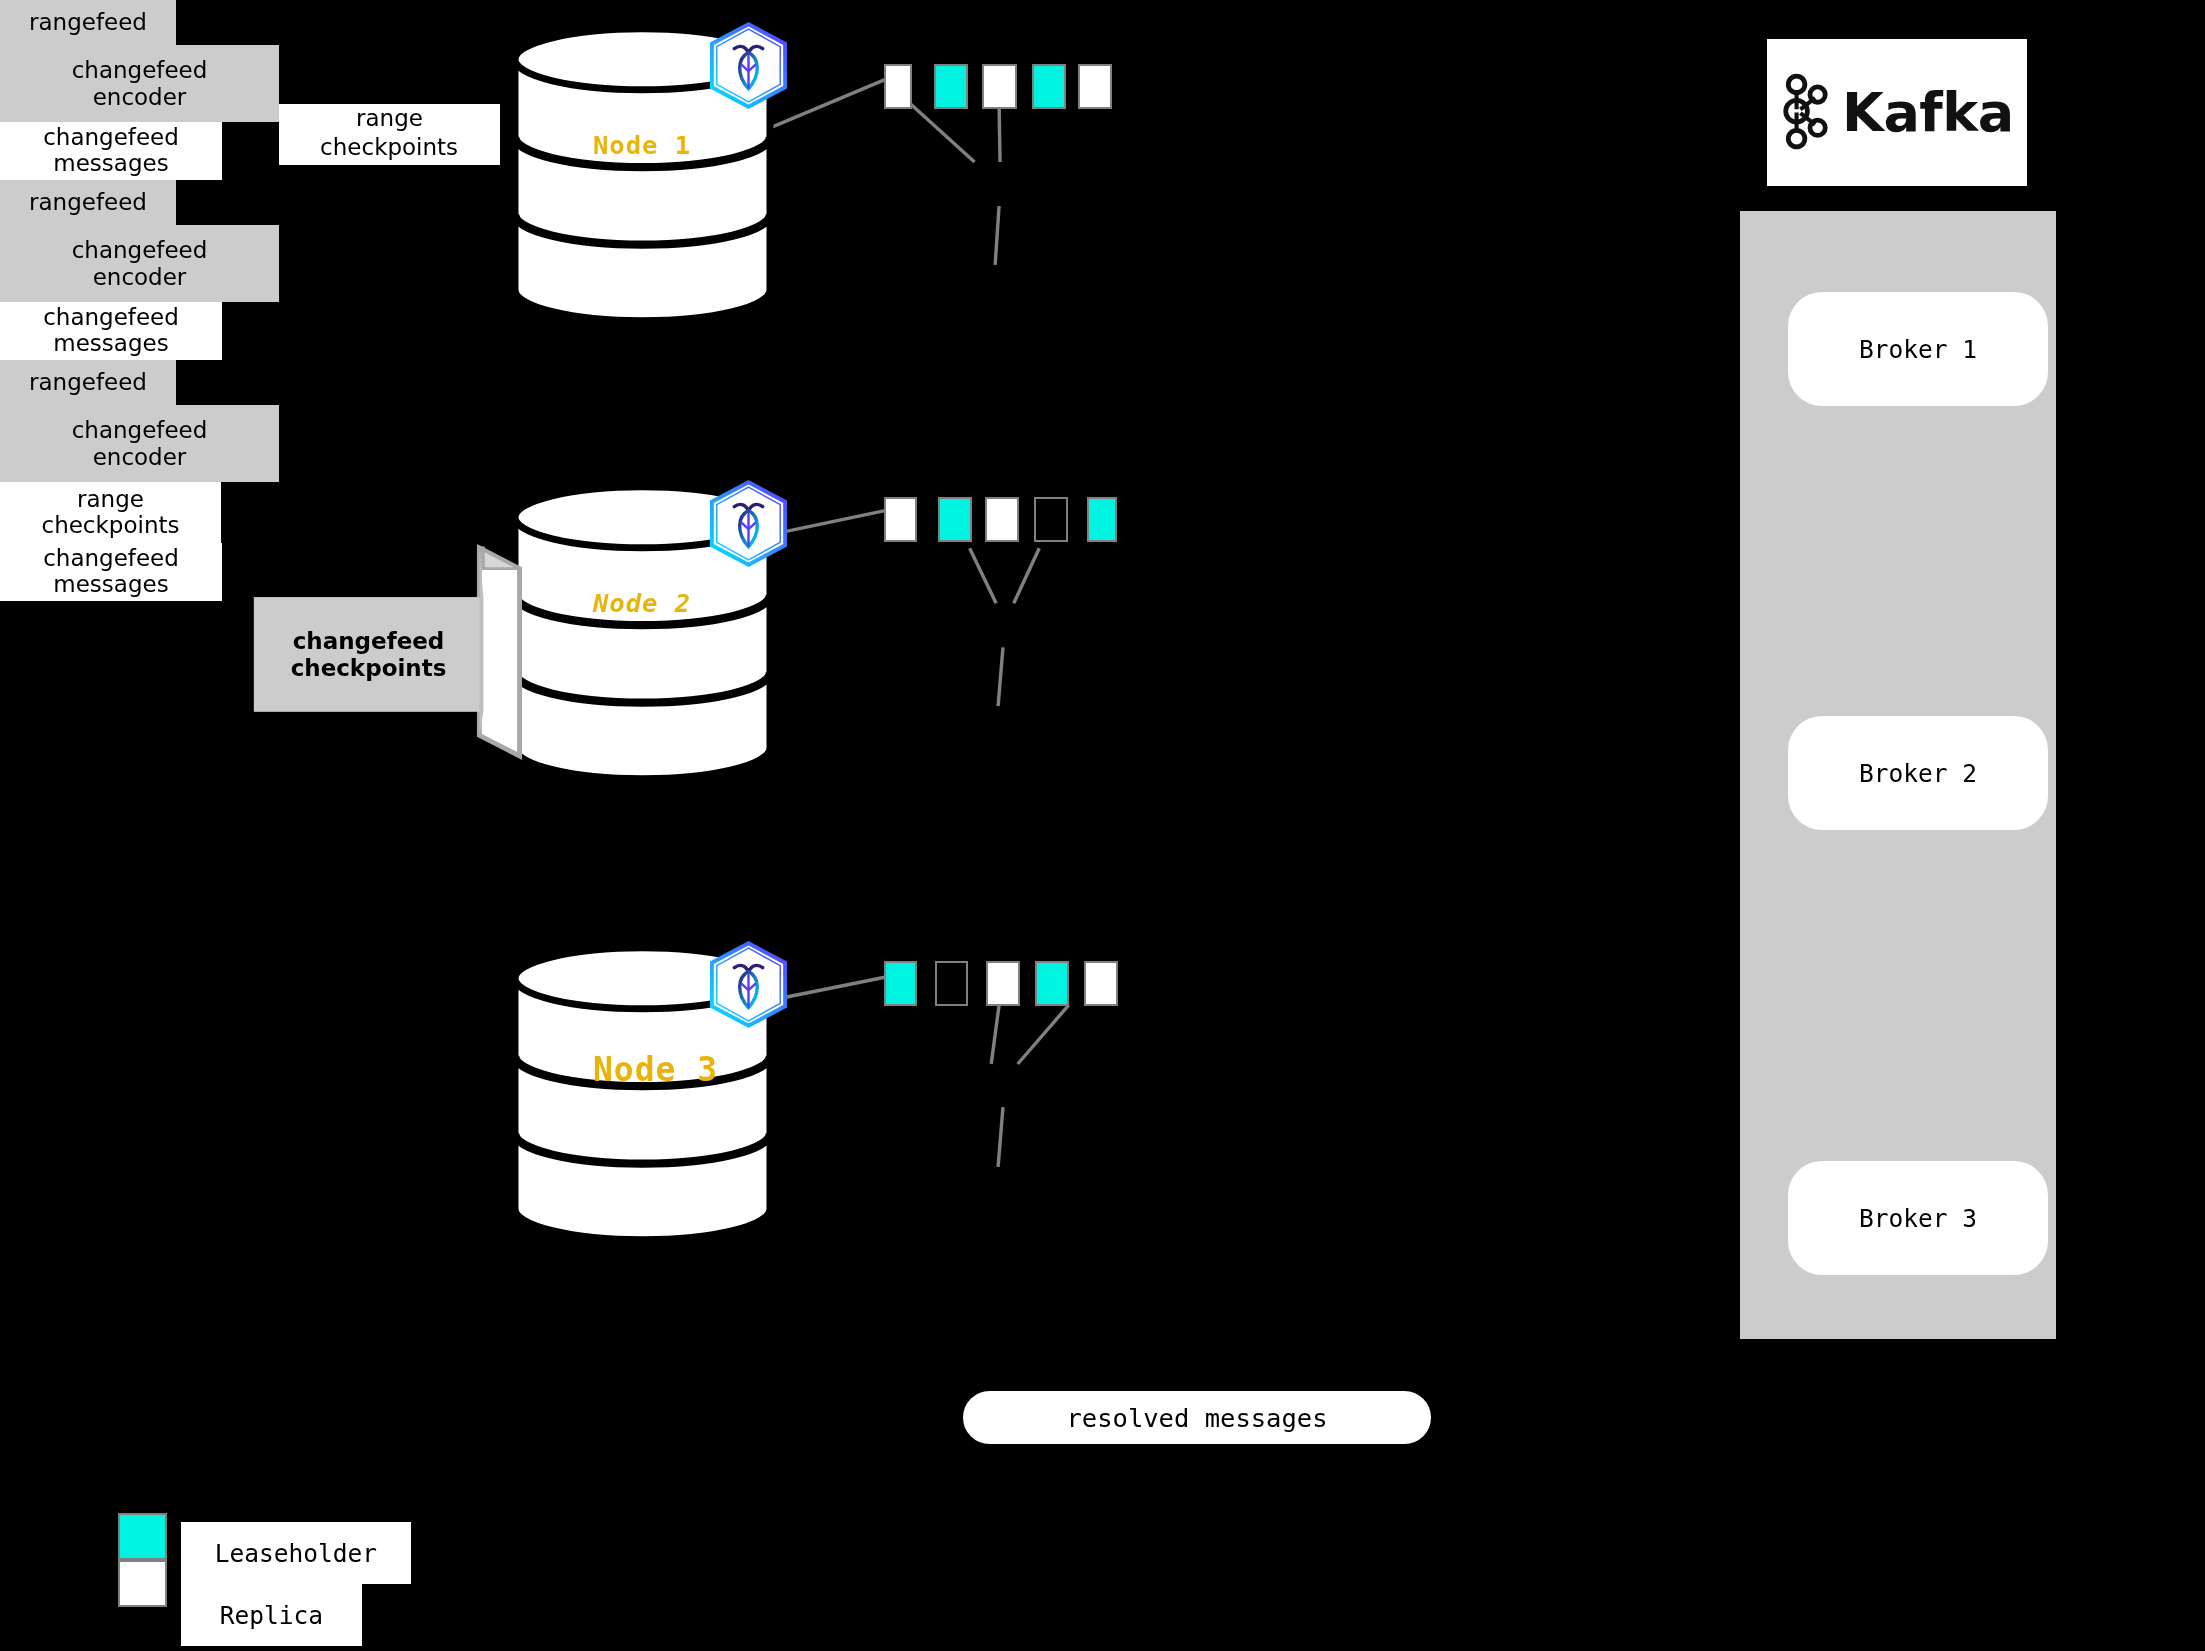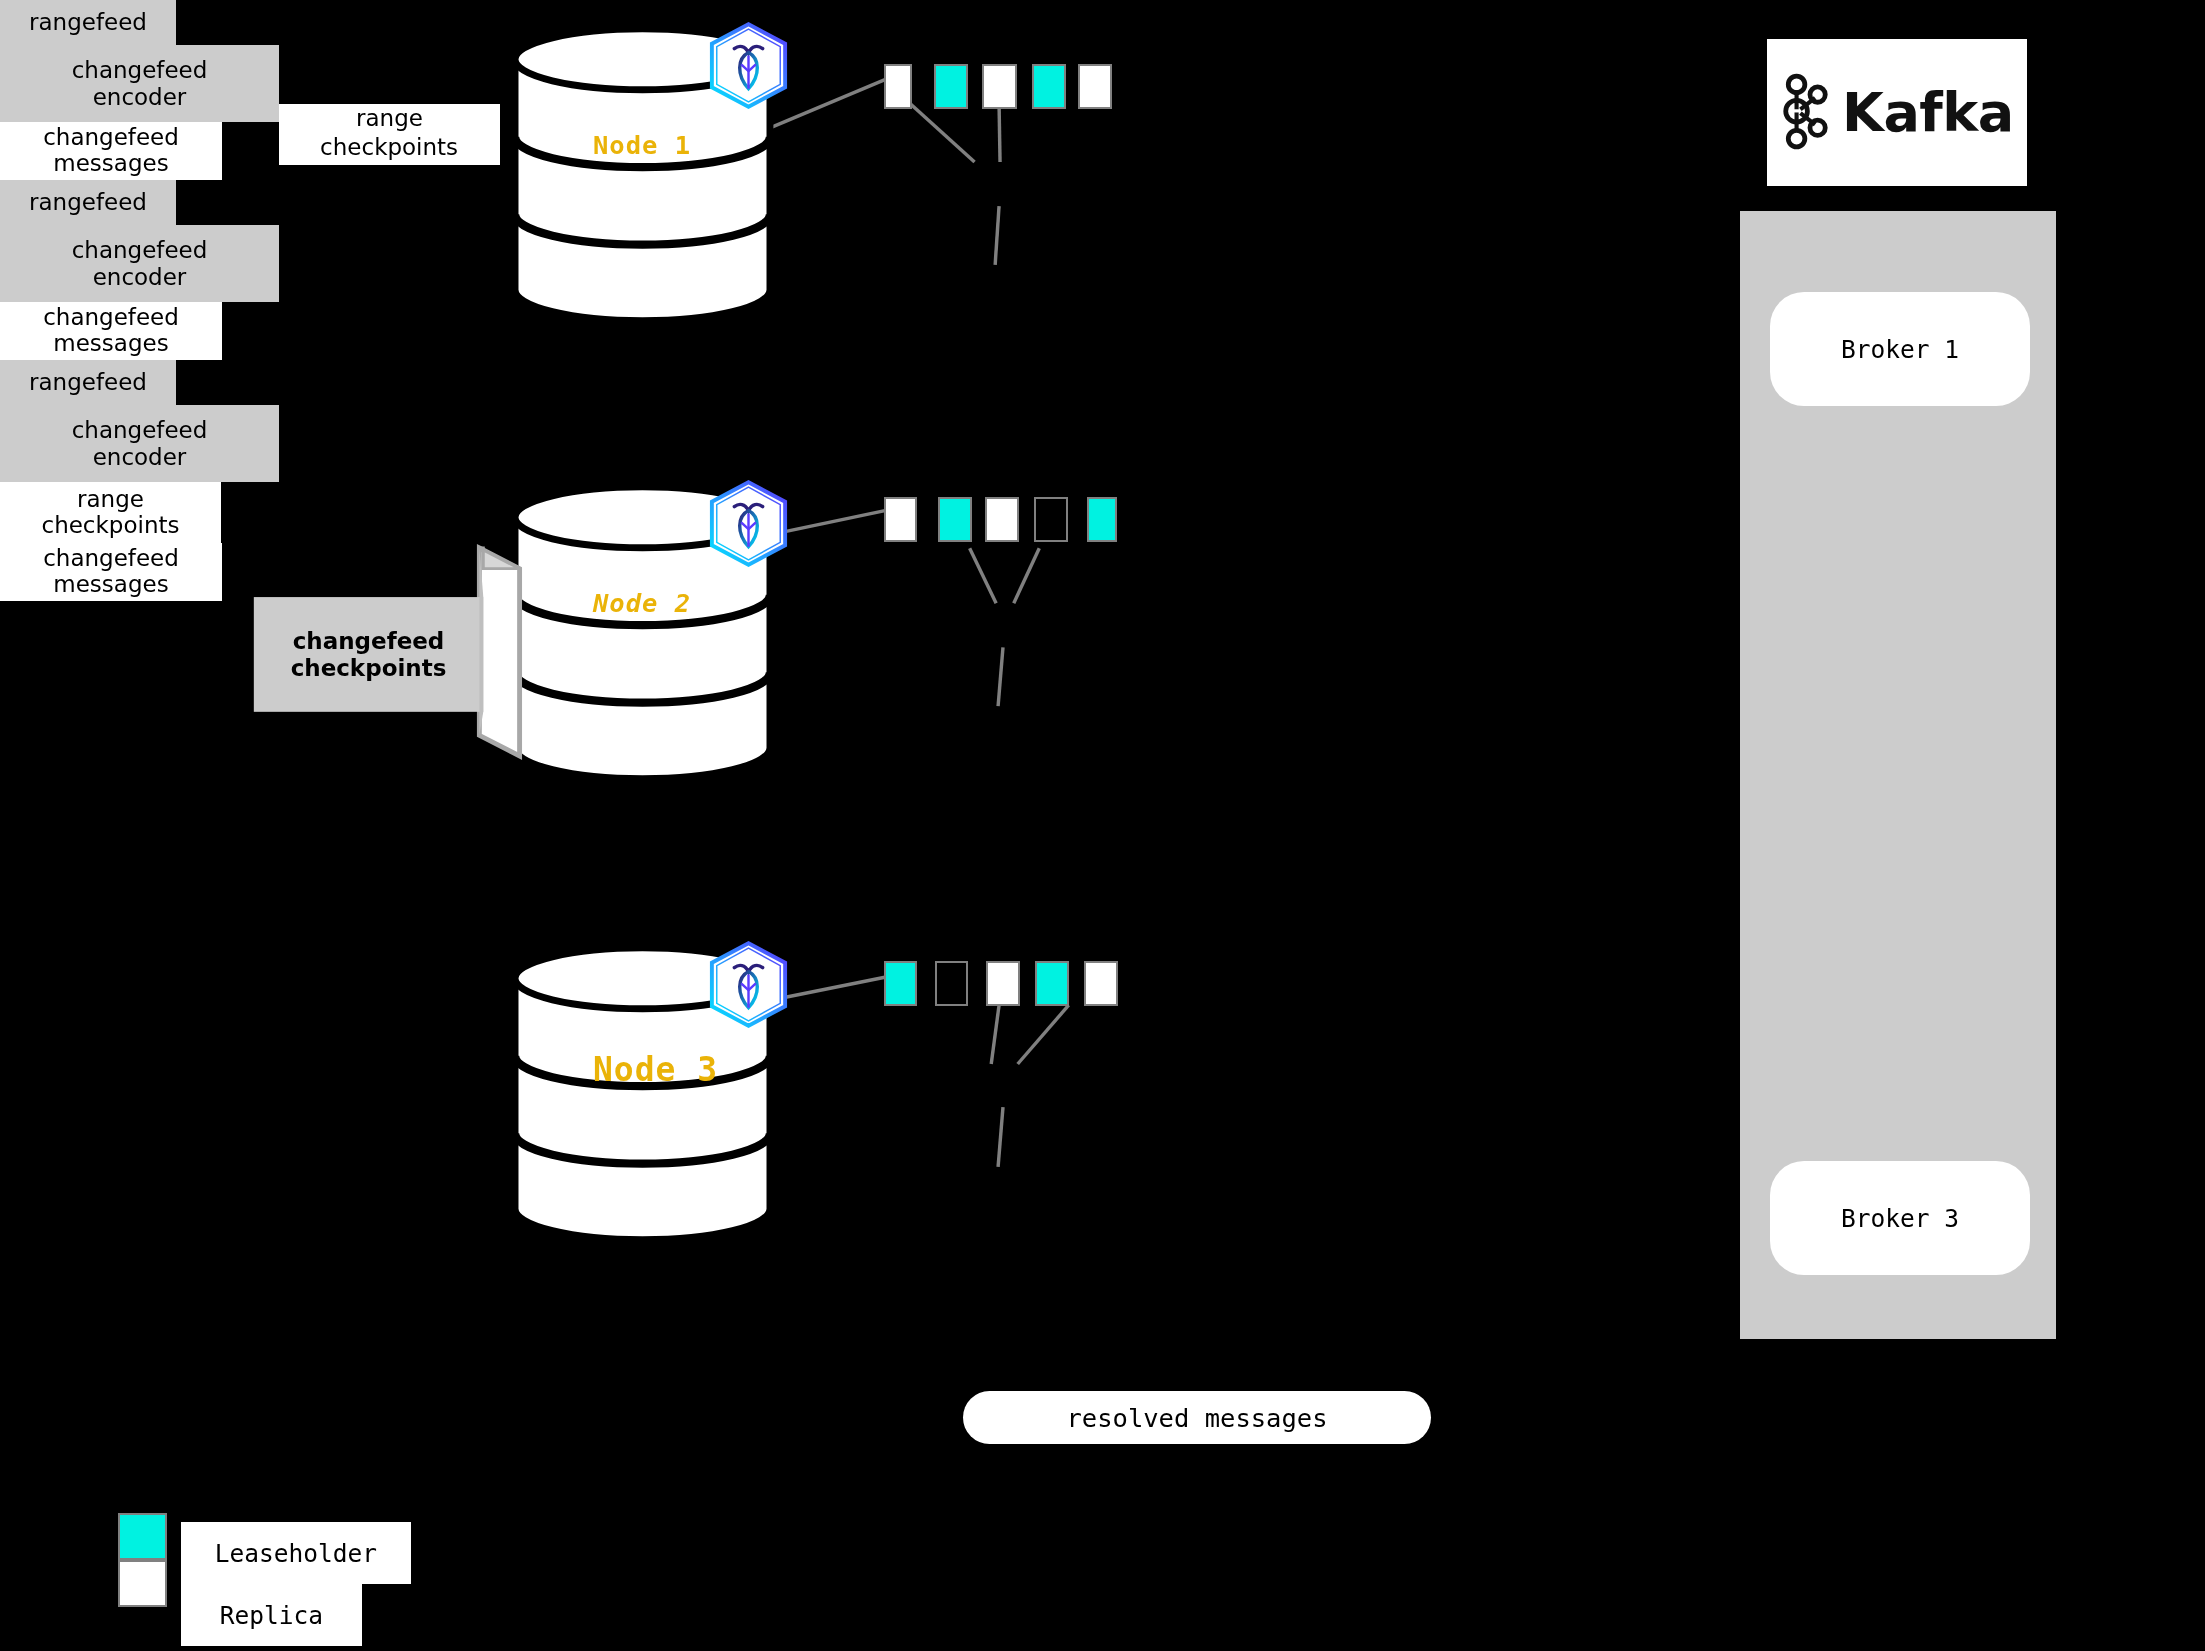--- a/index.html
+++ b/index.html
@@ -30,21 +30,21 @@
   .range.empty{background:transparent;}
 
   
   .kafka-logo{position:absolute;background:#fff;display:flex;
       align-items:center;justify-content:center;gap:10.8px;}
   .kafka-word{font-family:"DejaVu Sans",sans-serif;font-weight:bold;
       color:#111;letter-spacing:-0.5px;}
   .broker-panel{position:absolute;background:#cccccc;}
   .broker{position:absolute;background:#ffffff;border-radius:34px;
       display:flex;align-items:center;justify-content:center;
-      font-family:"DejaVu Sans Mono",monospace;color:#000;}
+      font-family:"DejaVu Sans Mono",monospace;color:#000;margin-left:18px;}
 
   
   .coord-box{position:absolute;background:#cccccc;display:flex;
       align-items:center;justify-content:center;text-align:center;
       font-family:"DejaVu Sans",sans-serif;font-weight:bold;line-height:1.15;}
 
   
   .oval{position:absolute;background:#ffffff;border-radius:29px;
       display:flex;align-items:center;justify-content:center;
       font-family:"DejaVu Sans Mono",monospace;color:#000;}
@@ -274,20 +274,21 @@
           <circle cx="118" cy="176" r="24"></circle>
         </g>
       </svg>
     </span>
     <span class="kafka-word" style="font-size:54px;">Kafka</span>
   </div>
 
   <div class="broker-panel" style="left:1740px;top:211px;width:316px;height:1128px;"></div>
 
   <div class="broker" style="left:1770px;top:292px;width:260px;height:114px;font-size:24.5px;">Broker 1</div>
+  <div class="broker" style="left:1770px;top:716px;width:260px;height:114px;font-size:24.5px;">Broker 2</div>
   <div class="broker" style="left:1770px;top:1161px;width:260px;height:114px;font-size:24.5px;">Broker 3</div>
 
   <div class="oval" style="left:963px;top:1391px;width:468px;height:53px;font-size:25.5px;">resolved messages</div>
 
   <div class="legend-sw leaseholder" style="left:118px;top:1513px;width:49px;height:47px;background:#00f2e1;"></div>
   <div class="legend-txt" style="left:181px;top:1505px;width:230px;height:62px;font-size:24.5px;">Leaseholder</div>
 
   <div class="legend-sw replica" style="left:118px;top:1560px;width:49px;height:47px;background:#ffffff;"></div>
   <div class="legend-txt" style="left:181px;top:1567px;width:181px;height:62px;font-size:24.5px;">Replica</div>
 

